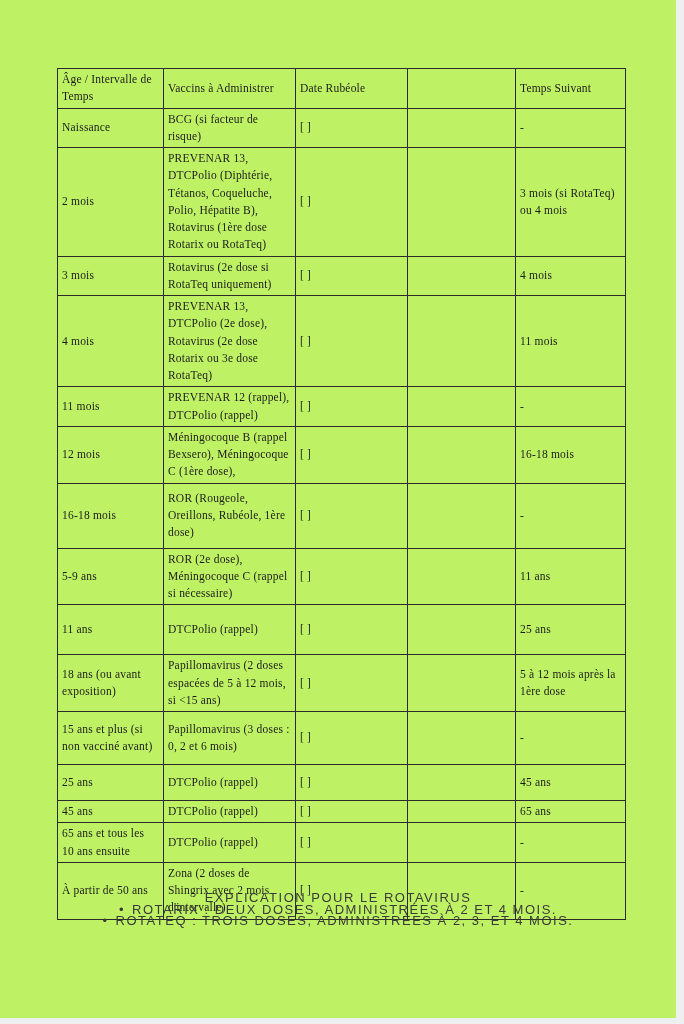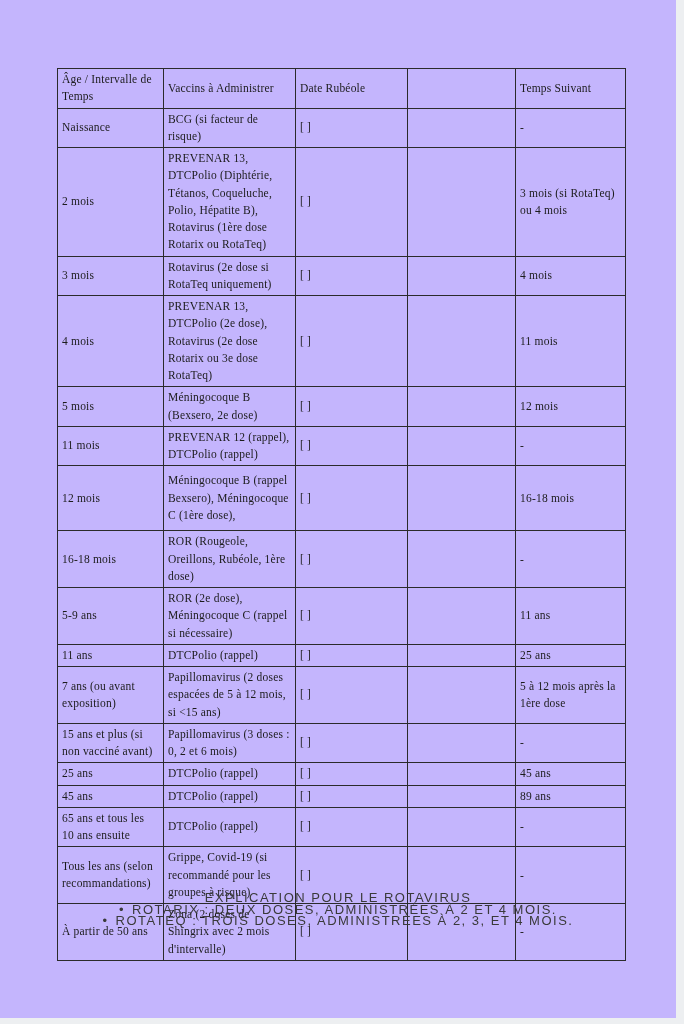--- a/index.html
+++ b/index.html
@@ -4,21 +4,21 @@
 <style>
   html, body {
     margin: 0;
     padding: 0;
     background: #ffffff;
   }
   .page {
     position: relative;
     width: 684px;
     height: 1024px;
-    background: #c4b5fd;
+    background: #bef264;
     overflow: hidden;
     font-family: "Liberation Serif", serif;
   }
   .right-strip {
     position: absolute;
     top: 0;
     right: 0;
     width: 8px;
     height: 1024px;
     background: #edeff1;
@@ -138,27 +138,20 @@
           <td>4 mois</td>
         </tr>
         <tr>
           <td>4 mois</td>
           <td>PREVENAR 13, DTCPolio (2e dose), Rotavirus (2e dose Rotarix ou 3e dose RotaTeq)</td>
           <td>[ ]</td>
           <td></td>
           <td>11 mois</td>
         </tr>
         <tr>
-          <td>5 mois</td>
-          <td>Méningocoque B (Bexsero, 2e dose)</td>
-          <td>[ ]</td>
-          <td></td>
-          <td>12 mois</td>
-        </tr>
-        <tr>
           <td>11 mois</td>
           <td>PREVENAR 12 (rappel), DTCPolio (rappel)</td>
           <td>[ ]</td>
           <td></td>
           <td>-</td>
         </tr>
         <tr>
           <td>12 mois</td>
           <td>Méningocoque B (rappel Bexsero), Méningocoque C (1ère dose),</td>
           <td>[ ]</td>
@@ -180,21 +173,21 @@
           <td>11 ans</td>
         </tr>
         <tr>
           <td>11 ans</td>
           <td>DTCPolio (rappel)</td>
           <td>[ ]</td>
           <td></td>
           <td>25 ans</td>
         </tr>
         <tr>
-          <td>7 ans (ou avant exposition)</td>
+          <td>18 ans (ou avant exposition)</td>
           <td>Papillomavirus (2 doses espacées de 5 à 12 mois, si &lt;15 ans)</td>
           <td>[ ]</td>
           <td></td>
           <td>5 à 12 mois après la 1ère dose</td>
         </tr>
         <tr>
           <td>15 ans et plus (si non vacciné avant)</td>
           <td>Papillomavirus (3 doses : 0, 2 et 6 mois)</td>
           <td>[ ]</td>
           <td></td>
@@ -205,32 +198,25 @@
           <td>DTCPolio (rappel)</td>
           <td>[ ]</td>
           <td></td>
           <td>45 ans</td>
         </tr>
         <tr>
           <td>45 ans</td>
           <td>DTCPolio (rappel)</td>
           <td>[ ]</td>
           <td></td>
-          <td>89 ans</td>
+          <td>65 ans</td>
         </tr>
         <tr>
           <td>65 ans et tous les 10 ans ensuite</td>
           <td>DTCPolio (rappel)</td>
-          <td>[ ]</td>
-          <td></td>
-          <td>-</td>
-        </tr>
-        <tr>
-          <td>Tous les ans (selon recommandations)</td>
-          <td>Grippe, Covid-19 (si recommandé pour les groupes à risque)</td>
           <td>[ ]</td>
           <td></td>
           <td>-</td>
         </tr>
         <tr>
           <td>À partir de 50 ans</td>
           <td>Zona (2 doses de Shingrix avec 2 mois d'intervalle)</td>
           <td>[ ]</td>
           <td></td>
           <td>-</td>

